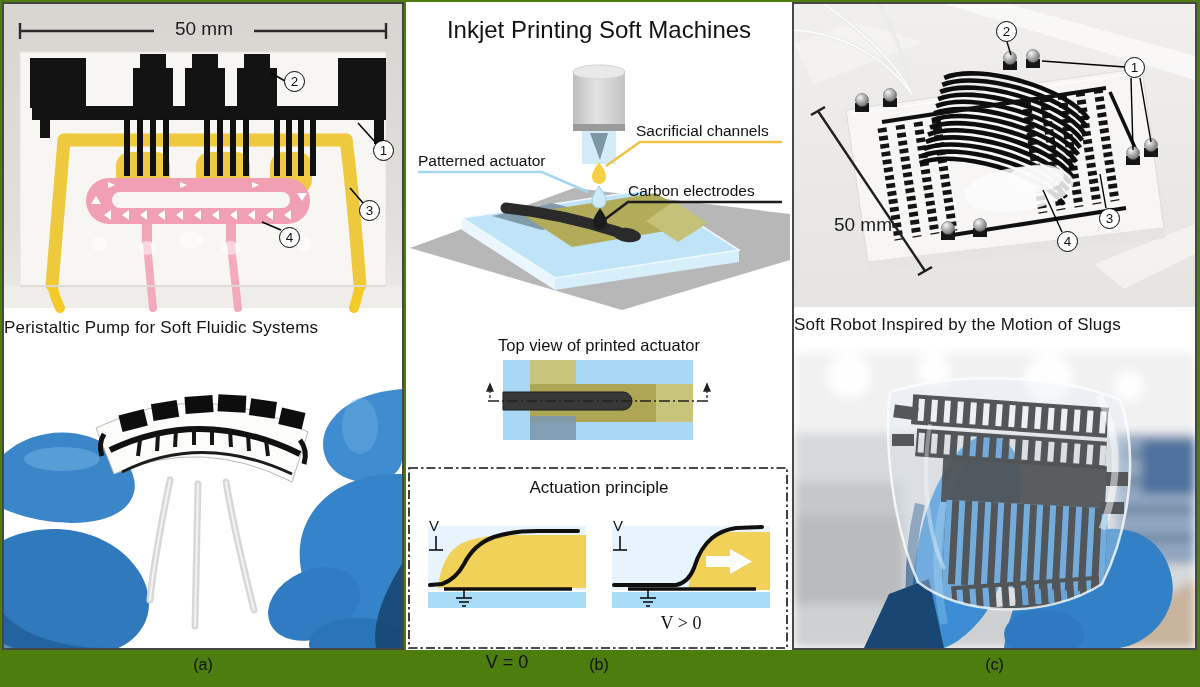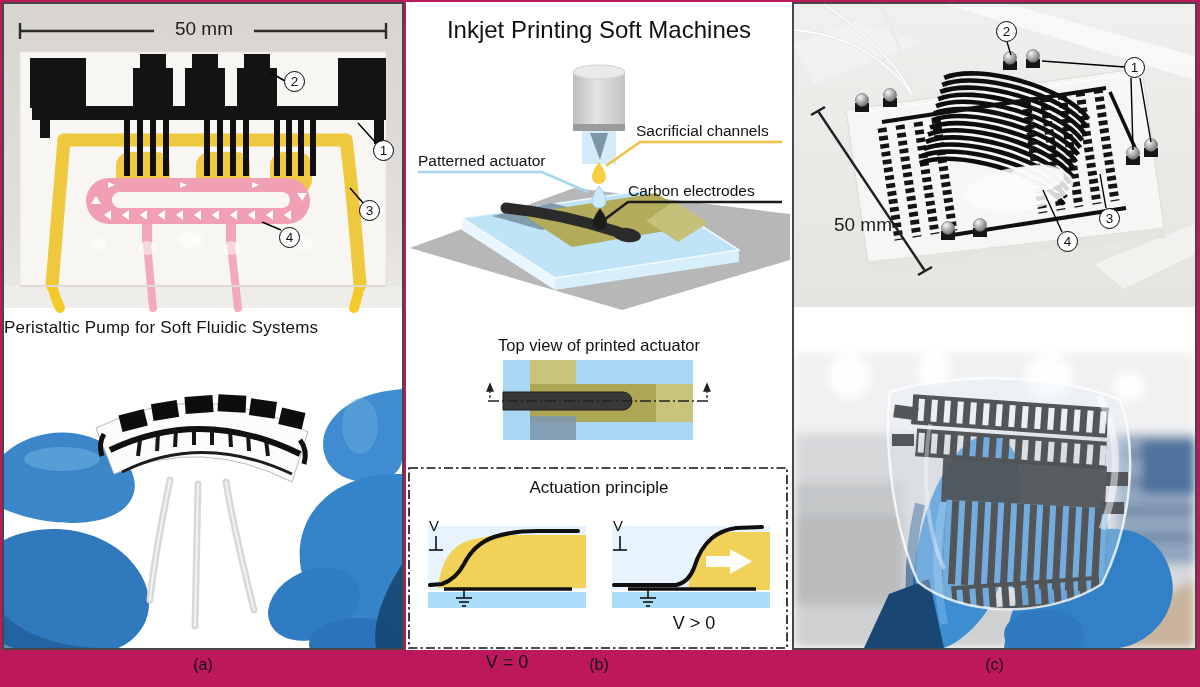--- a/index.html
+++ b/index.html
@@ -1,16 +1,16 @@
 <!DOCTYPE html>
 <html><head>
 <meta charset="utf-8">
 <style>
   html,body { margin:0; padding:0; background:#ffffff; }
-  .fig { position:relative; width:1200px; height:687px; background:#be185d;
+  .fig { position:relative; width:1200px; height:687px; background:#4d7c0f;
          font-family:"Liberation Sans", sans-serif; color:#111; overflow:hidden; }
   .panel { position:absolute; background:#fff; }
   .framed { border:2px solid #474747; }
   .psvg { position:absolute; left:0; top:0; }
   .caption { position:absolute; left:0; right:0; text-align:left;
              font-size:17px; color:#141414; letter-spacing:.2px; }
   .btitle { position:absolute; left:0; right:0; text-align:center;
             font-size:24px; color:#111; }
   .blabel { position:absolute; font-size:15.5px; color:#111; white-space:nowrap; }
   .ann { position:absolute; width:19px; height:19px; border:1.6px solid #000;
@@ -297,21 +297,21 @@
 
     <div class="btitle" style="top:14px;">Inkjet Printing Soft Machines</div>
     <div class="blabel" style="left:230px; top:120px;">Sacrificial channels</div>
     <div class="blabel" style="left:12px; top:150px;">Patterned actuator</div>
     <div class="blabel" style="left:222px; top:180px;">Carbon electrodes</div>
     <div class="btitle" style="top:334px; font-size:16.5px;">Top view of printed actuator</div>
     <div class="btitle" style="top:476px; font-size:17px;text-align:center;">Actuation principle</div>
     <div class="vlab" style="left:23px; top:515px;">V</div>
     <div class="vlab" style="left:207px; top:515px;">V</div>
     <div class="vcap" style="left:39px; top:611px; width:124px;margin-top:39px;">V = 0</div>
-    <div class="vcap" style="left:226px; top:611px; width:124px;">V &gt; 0</div>
+    <div class="vcap" style="left:213px; top:611px; width:124px;font-family:Liberation Serif, serif;">V &gt; 0</div>
   </div>
 
   <div class="panel framed" style="left:792px; top:2px; width:401px; height:644px;">
     <svg class="psvg" width="401" height="644" viewBox="0 0 401 644">
       <defs>
         <linearGradient id="cbg" x1="0" y1="0" x2="0" y2="1">
           <stop offset="0" stop-color="#f1efed"></stop>
             <stop offset="1" stop-color="#e6e4e1"></stop>
         </linearGradient>
         <radialGradient id="metal" cx="0.35" cy="0.3" r="0.9">
@@ -504,18 +504,19 @@
           <path d="M136,420 C128,470 132,525 150,565" stroke="#ffffff" stroke-width="4" opacity="0.35" fill="none"></path>
         </g>
       </g>
     </svg>
 
     <div class="scaletext" style="left:28px; top:210px; width:82px;">50 mm</div>
     <div class="ann" style="left:202px; top:17px;">2</div>
     <div class="ann" style="left:330px; top:53px;">1</div>
     <div class="ann" style="left:305px; top:204px;">3</div>
     <div class="ann" style="left:263px; top:227px;">4</div>
+    <div class="caption" style="top:311px;">Soft Robot Inspired by the Motion of Slugs</div>
   </div>
 
   <div class="figlab" style="left:2px; top:656px; width:402px;">(a)</div>
   <div class="figlab" style="left:406px; top:656px; width:386px;">(b)</div>
   <div class="figlab" style="left:792px; top:656px; width:405px;">(c)</div>
 </div>
 
 </body></html>

